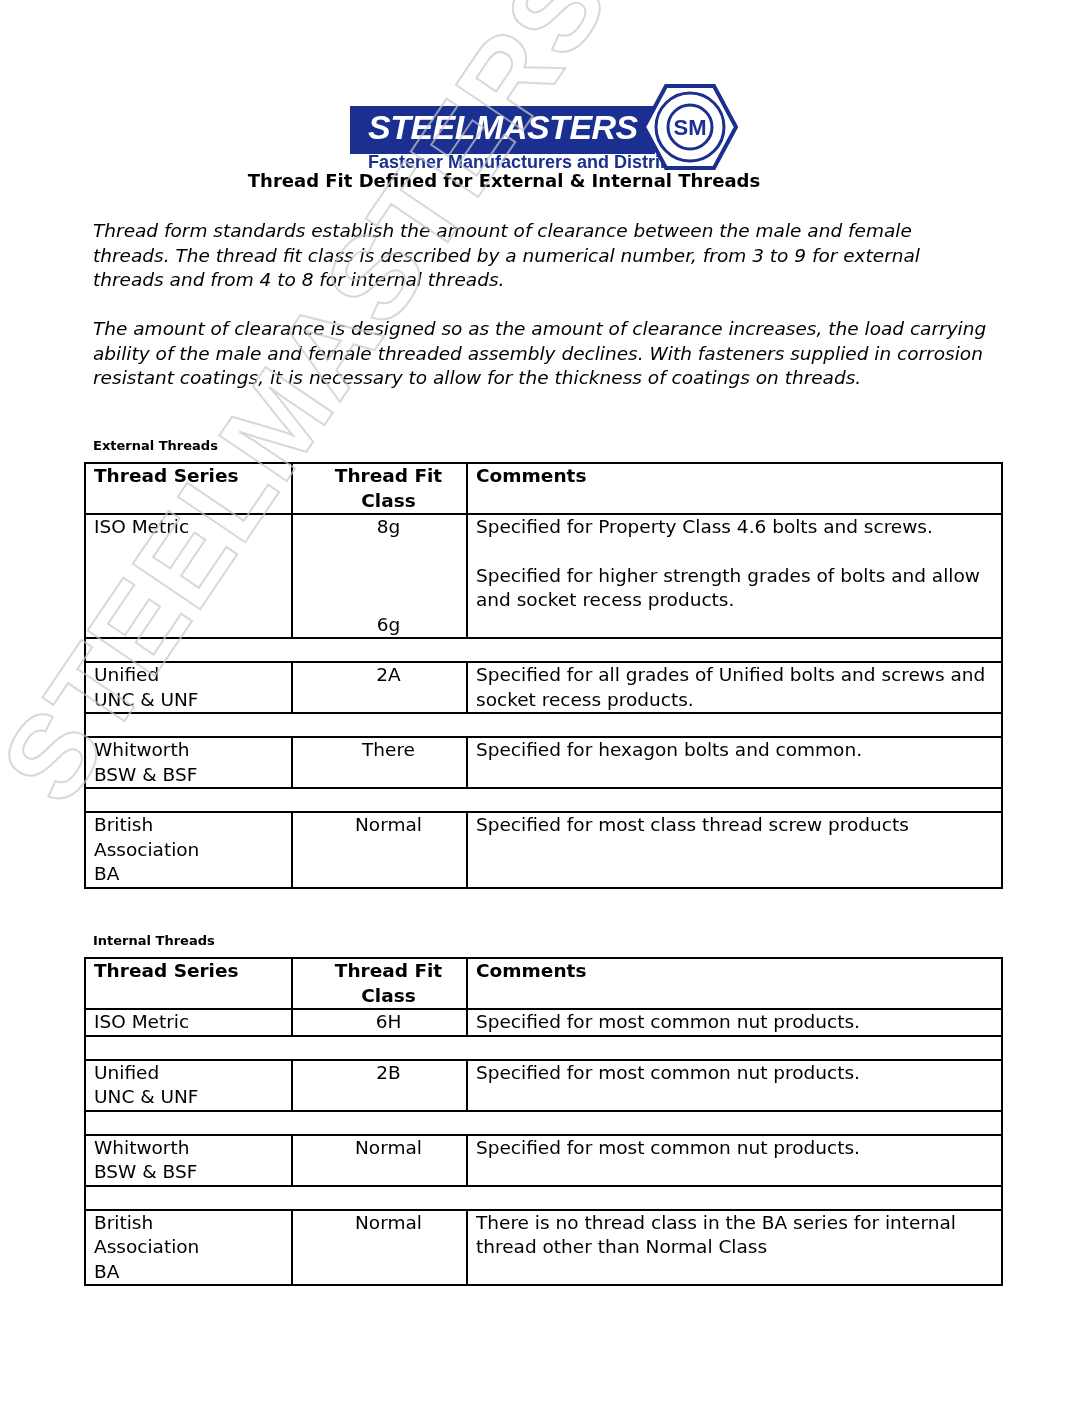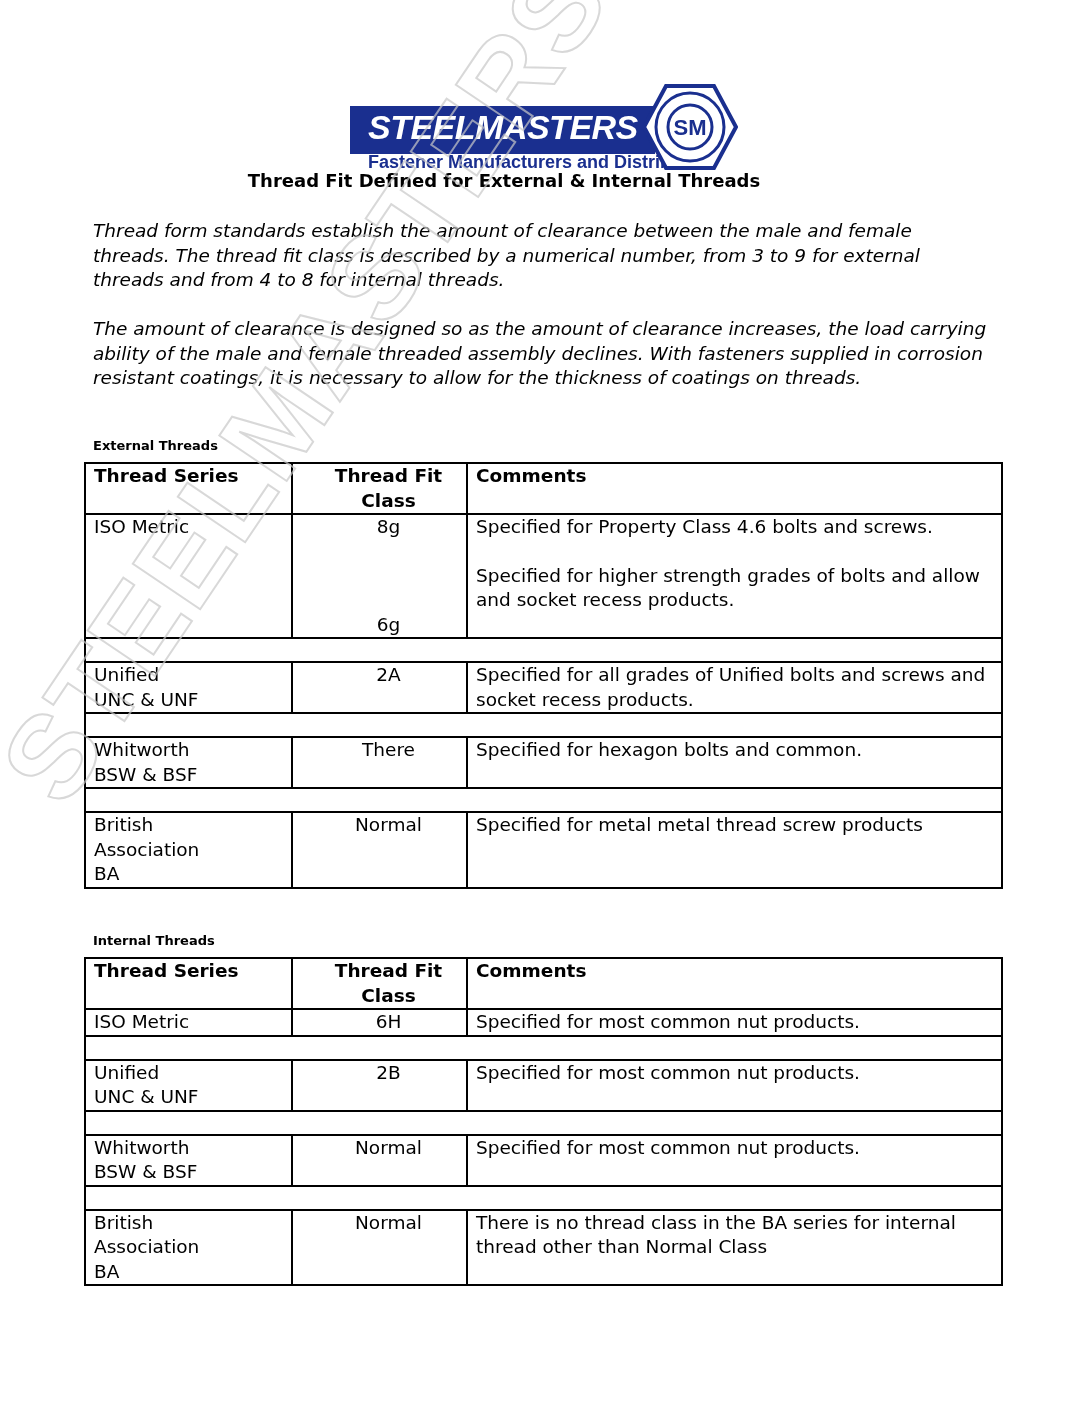--- a/index.html
+++ b/index.html
@@ -116,21 +116,21 @@
   <tr class="spacer">
         <td colspan="3"></td>
       </tr>
   <tr>
     <td class="c1">
           <div>British</div>
           <div>Association</div>
           <div>BA</div>
         </td>
     <td class="c2">Normal</td>
-    <td>Specified for metal metal thread screw products</td>
+    <td>Specified for most class thread screw products</td>
   </tr>
 </tbody>
   </table>
 
 <div class="sec-label" style="top:933px">Internal Threads</div>
 <table class="tt" style="top:957px">
   <tbody>
       <tr>
     <td class="c1 hd">Thread Series</td>
     <td class="c2 hd">Thread Fit Class</td>

